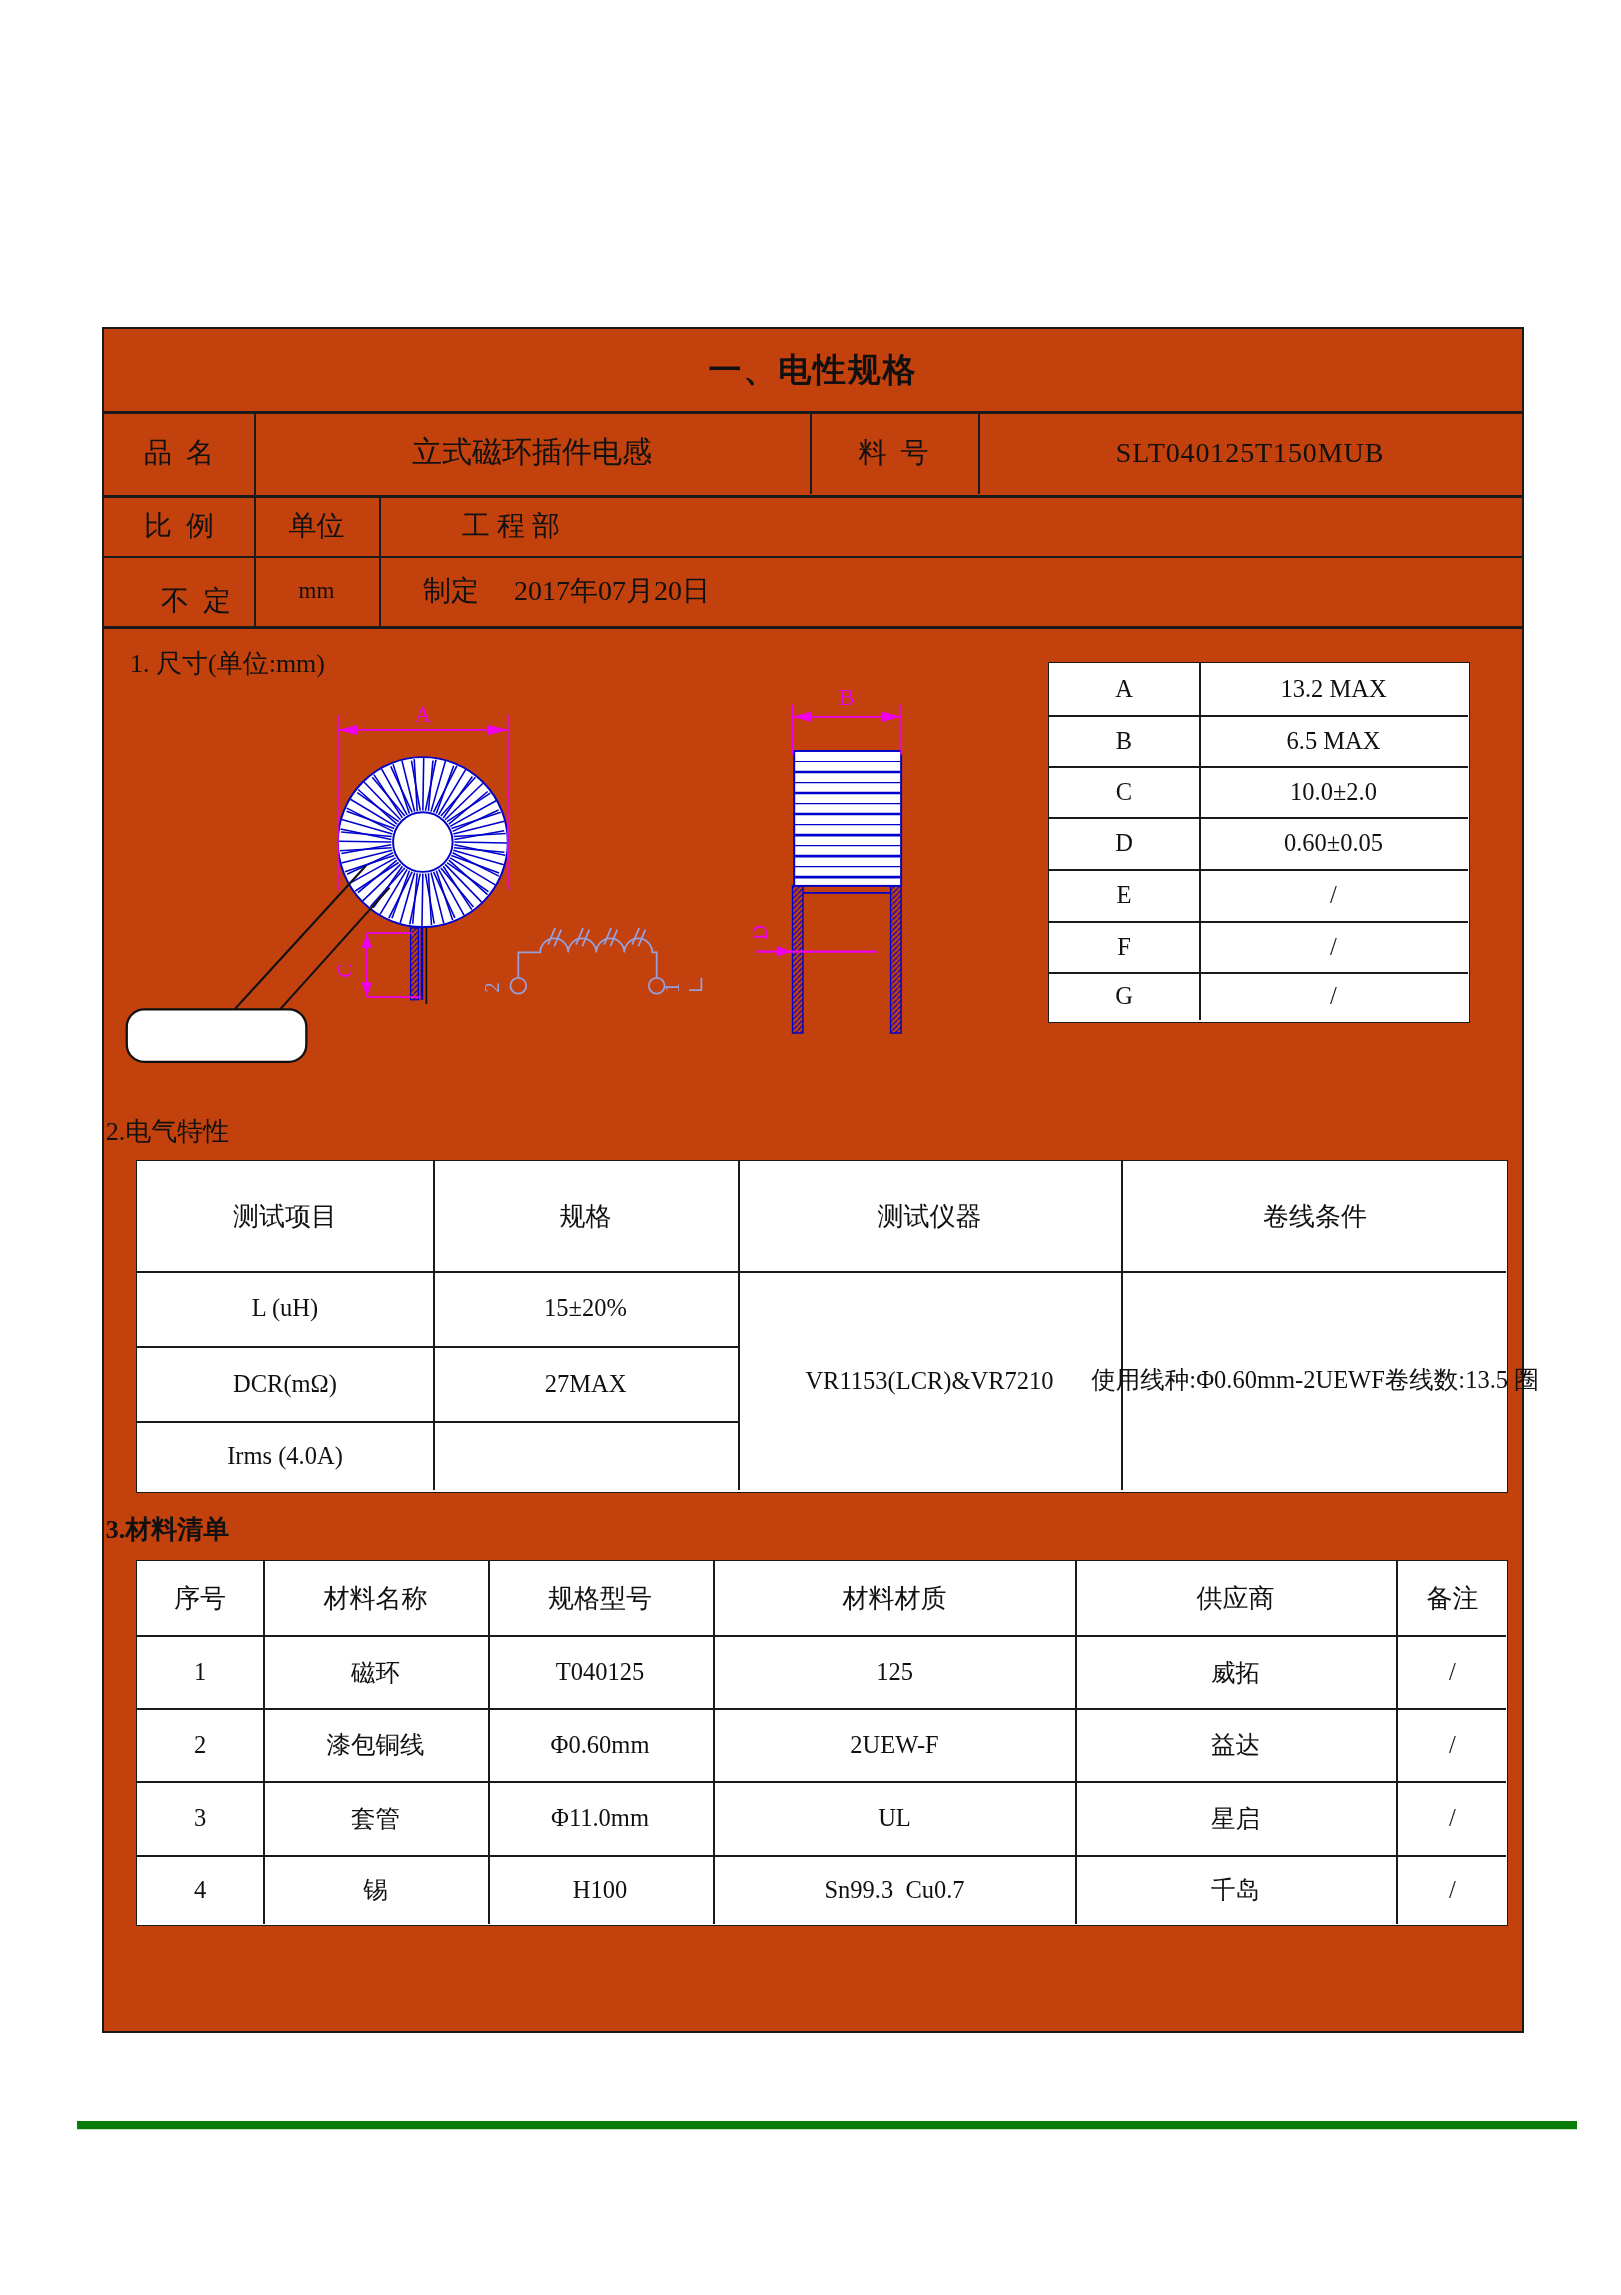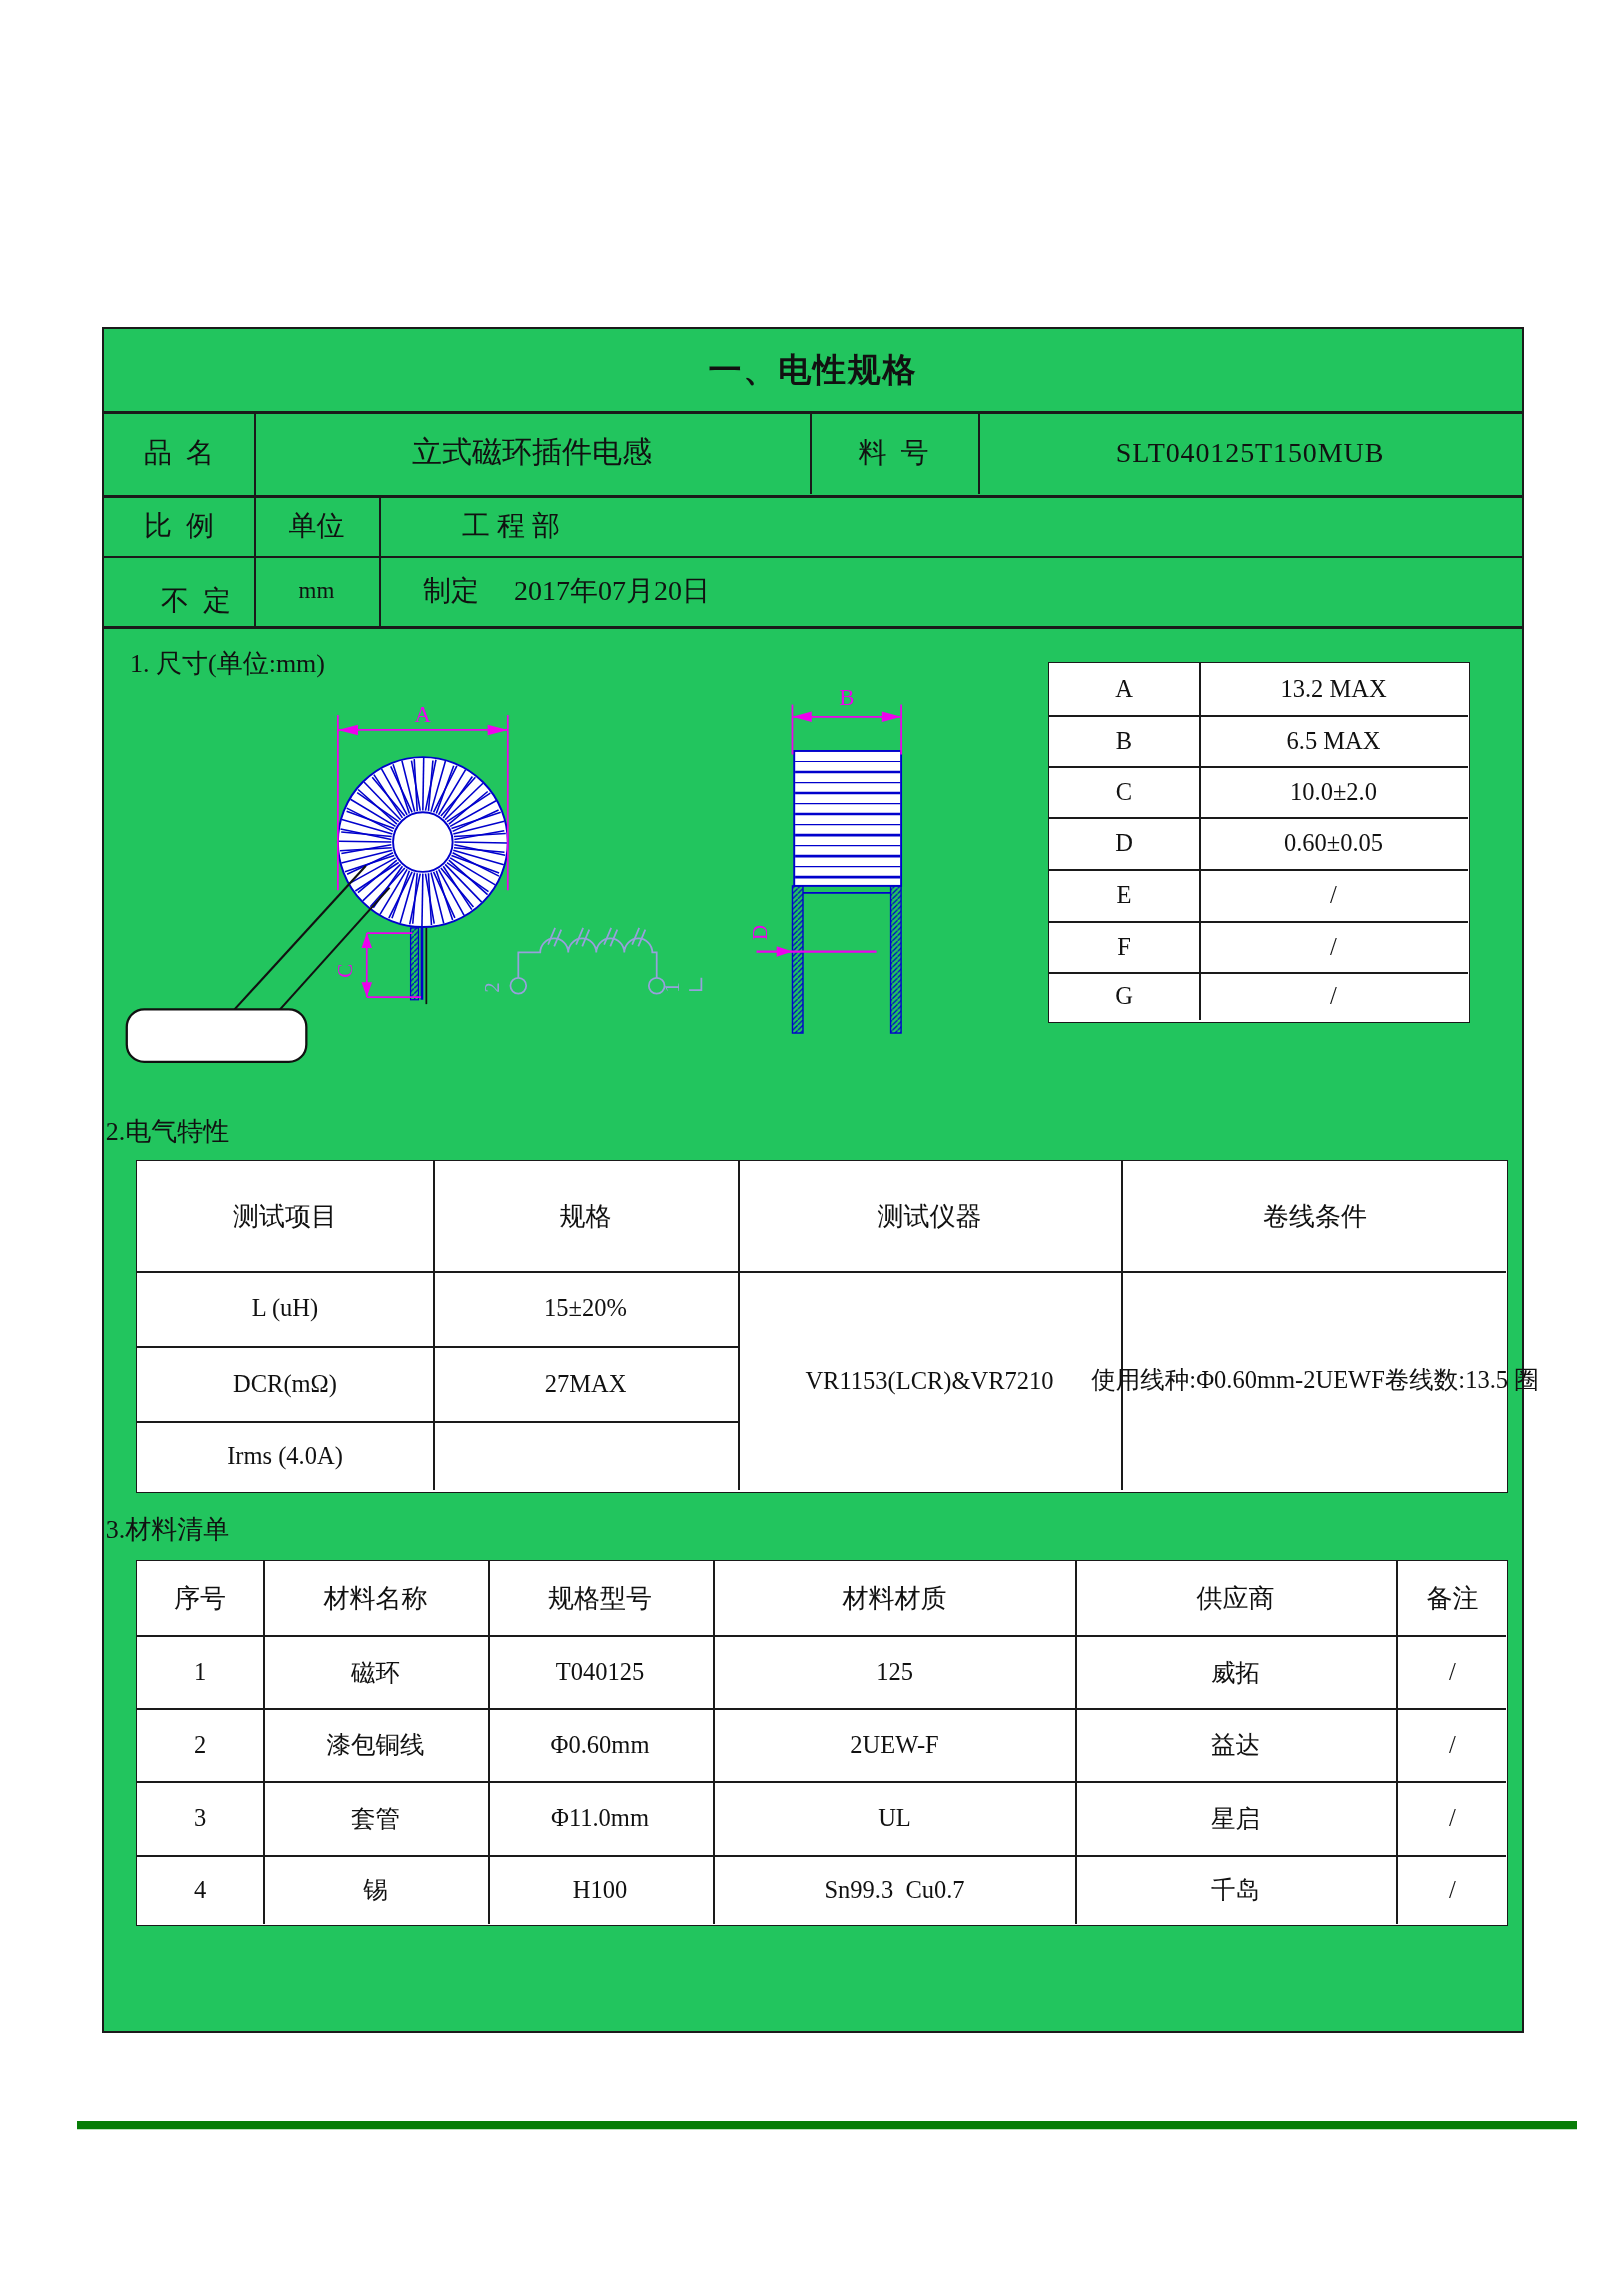--- a/index.html
+++ b/index.html
@@ -2,21 +2,21 @@
 <html style="font-size:14px"><head>
 <meta charset="utf-8">
 <style>
   html,body{margin:0;padding:0;}
   body{
     width:1622px;height:2295px;position:relative;background:#ffffff;
     font-family:"Liberation Serif","DejaVu Serif",serif;color:#111;
   }
   .doc{
     position:absolute;left:102px;top:327px;width:1418px;height:1702px;
-    border:2.6px solid #1a1a1a;box-sizing:content-box;background:#22c55e;
+    border:2.6px solid #1a1a1a;box-sizing:content-box;background:#c2410c;
   }
   .cell{position:absolute;display:flex;align-items:center;justify-content:center;
         font-size:26px;color:#111;white-space:pre;}
   .cell.left{justify-content:flex-start;}
   .hl,.vl{position:absolute;background:#1a1a1a;}
   .tbl{position:absolute;border:1.8px solid #1a1a1a;box-sizing:border-box;background:#fff;}
   .heading{position:absolute;font-size:26px;color:#111;white-space:pre;}
   .title{font-size:33px;font-weight:bold;letter-spacing:1.8px;}
   .greenbar{position:absolute;left:77px;top:2121px;width:1500px;height:8px;
             border-bottom:1.8px solid #bfe4bf;}
@@ -216,21 +216,21 @@
     <div class="cell" style="left:0;top:185px;width:296px;height:75px;font-size:24.5px;">DCR(mΩ)</div>
     <div class="cell" style="left:296px;top:185px;width:305px;height:75px;font-size:24.5px;">27MAX</div>
     <div class="cell" style="left:0;top:260px;width:296px;height:69px;font-size:24.5px;">Irms (4.0A)</div>
     <div class="cell" style="left:601px;top:110px;width:383px;height:219px;font-size:24.5px;">VR1153(LCR)&amp;VR7210</div>
     <div class="cell twolines" style="left:984px;top:110px;width:388px;height:219px;font-size:24.5px;">
       <span>使用线种:Φ0.60mm-2UEWF</span>
       <span>卷线数:13.5 圈</span>
     </div>
   </div>
 
-  <div class="heading" style="left:1.8px;top:1183px;">3.材料清单</div>
+  <div class="heading" style="left:1.8px;top:1183px;font-weight:bold;">3.材料清单</div>
   <div class="tbl" style="left:32px;top:1231px;width:1372px;height:366px;padding-left:20px;">
     <div class="vl" style="left:126px;top:0;width:1.8px;height:363px;"></div>
     <div class="vl" style="left:351px;top:0;width:1.8px;height:363px;"></div>
     <div class="vl" style="left:576px;top:0;width:1.8px;height:363px;"></div>
     <div class="vl" style="left:938px;top:0;width:1.8px;height:363px;"></div>
     <div class="vl" style="left:1259px;top:0;width:1.8px;height:363px;"></div>
     <div class="hl" style="left:0;top:74px;width:1369px;height:1.8px;"></div>
     <div class="hl" style="left:0;top:147px;width:1369px;height:1.8px;"></div>
     <div class="hl" style="left:0;top:220px;width:1369px;height:1.8px;"></div>
     <div class="hl" style="left:0;top:294px;width:1369px;height:1.8px;"></div>

